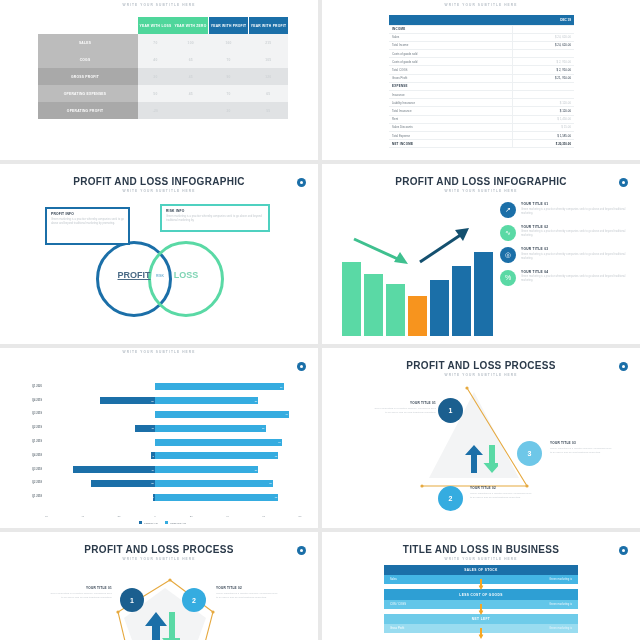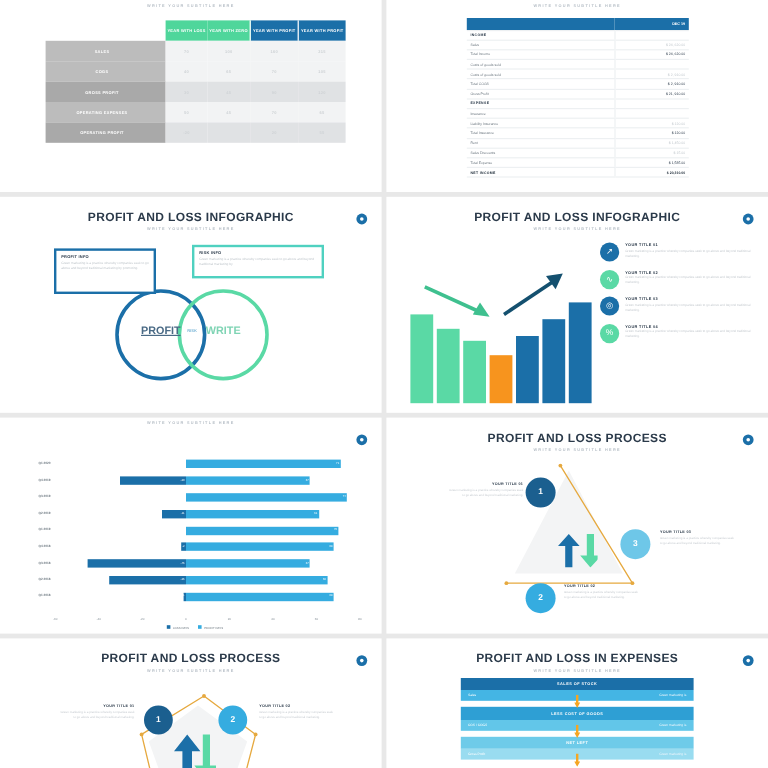--- a/index.html
+++ b/index.html
@@ -204,21 +204,21 @@
   <div class="slide s3">
     <div class="slide-title" style="font-size:10px;margin-top:12px">PROFIT AND LOSS INFOGRAPHIC</div>
     <div class="slide-sub">WRITE YOUR SUBTITLE HERE</div>
     <div class="badge">
         <i></i>
       </div>
 
     <div class="circ" style="left:96px;top:77px;width:76px;height:76px;border:3px solid #1b6fa8;"></div>
     <div class="circ" style="left:148px;top:77px;width:76px;height:76px;border:3px solid #5ad9a5;"></div>
     <div style="position:absolute;left:104px;top:106px;width:60px;text-align:center;font-size:9px;font-weight:bold;color:#4a6a85;text-decoration:underline;">PROFIT</div>
-    <div style="position:absolute;left:156px;top:106px;width:60px;text-align:center;font-size:9px;font-weight:bold;color:#7fd4b4;">WRITE</div>
+    <div style="position:absolute;left:156px;top:106px;width:60px;text-align:center;font-size:9px;font-weight:bold;color:#7fd4b4;">LOSS</div>
     <div style="position:absolute;left:150px;top:110px;width:20px;text-align:center;font-size:3.4px;font-weight:bold;color:#7fb8d8;">RISK</div>
 
     <div class="box" style="left:45px;top:43px;width:85px;height:38px;border:2px solid #1b6fa8;">
       <div class="bt">PROFIT INFO</div>
       <div class="bd">Green marketing is a practice whereby companies seek to go above and beyond traditional marketing by promoting.</div>
     </div>
     <div class="box" style="left:160px;top:40px;width:110px;height:28px;border:2px solid #4fd1c0;">
       <div class="bt">RISK INFO</div>
       <div class="bd">Green marketing is a practice whereby companies seek to go above and beyond traditional marketing by.</div>
     </div>
@@ -433,21 +433,21 @@
       <div class="pd">Green marketing is a practice whereby companies seek to go above and beyond traditional marketing.</div>
     </div>
     <div class="ptxt" style="left:216px;top:54px">
       <div class="pt">YOUR TITLE 02</div>
       <div class="pd">Green marketing is a practice whereby companies seek to go above and beyond traditional marketing.</div>
     </div>
 
   </div>
 
   <div class="slide s8">
-    <div class="slide-title" style="font-size:10px;margin-top:12px">PROFIT AND LOSS IN EXPENSES</div>
+    <div class="slide-title" style="font-size:10px;margin-top:12px">TITLE AND LOSS IN BUSINESS</div>
     <div class="slide-sub">WRITE YOUR SUBTITLE HERE</div>
     <div class="badge">
         <i></i>
       </div>
 
     <div class="flow">
       <div class="grp">
         <div class="hd" style="background:#1b6fa8">SALES OF STOCK</div>
         <div class="bd2" style="background:#44b5e4">
           <div>Sales</div>

